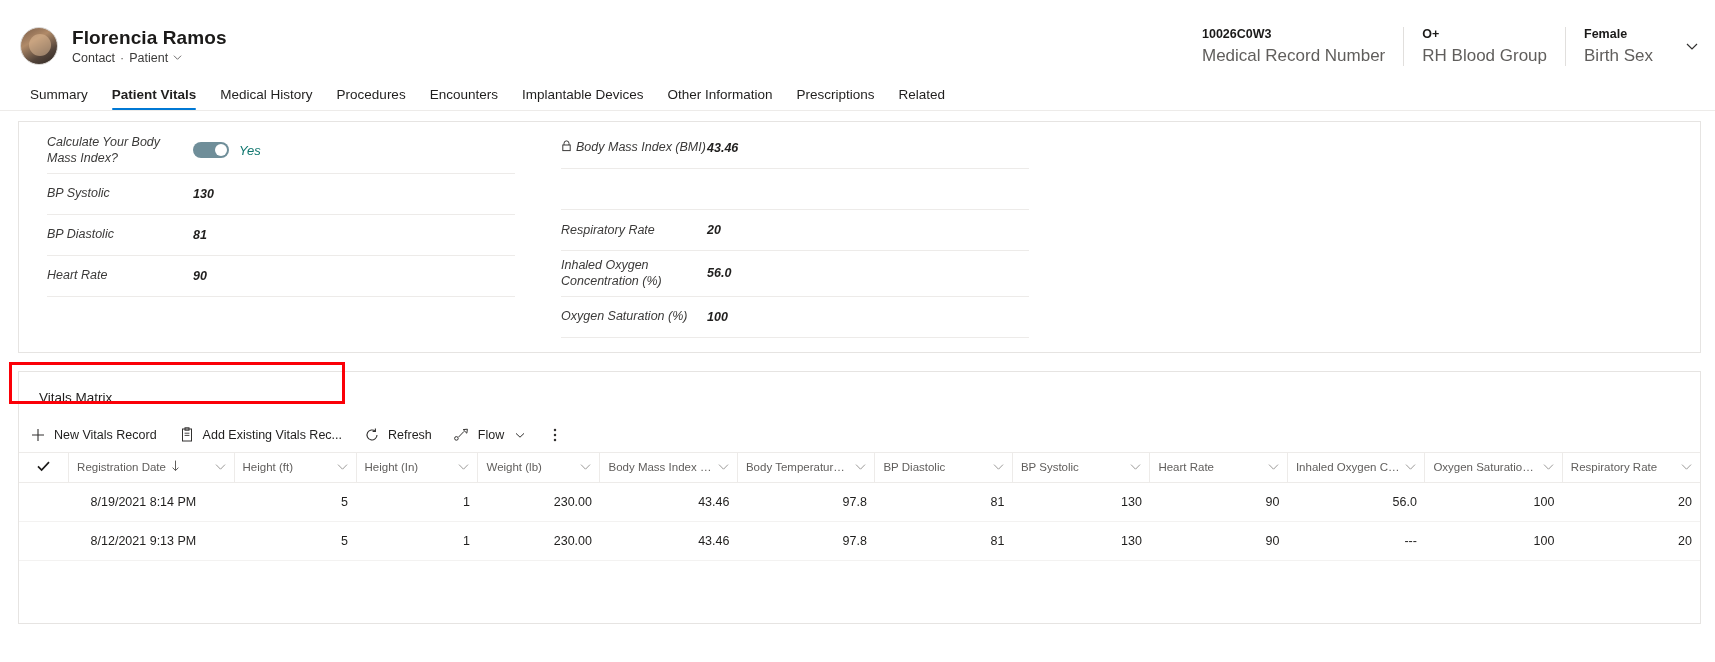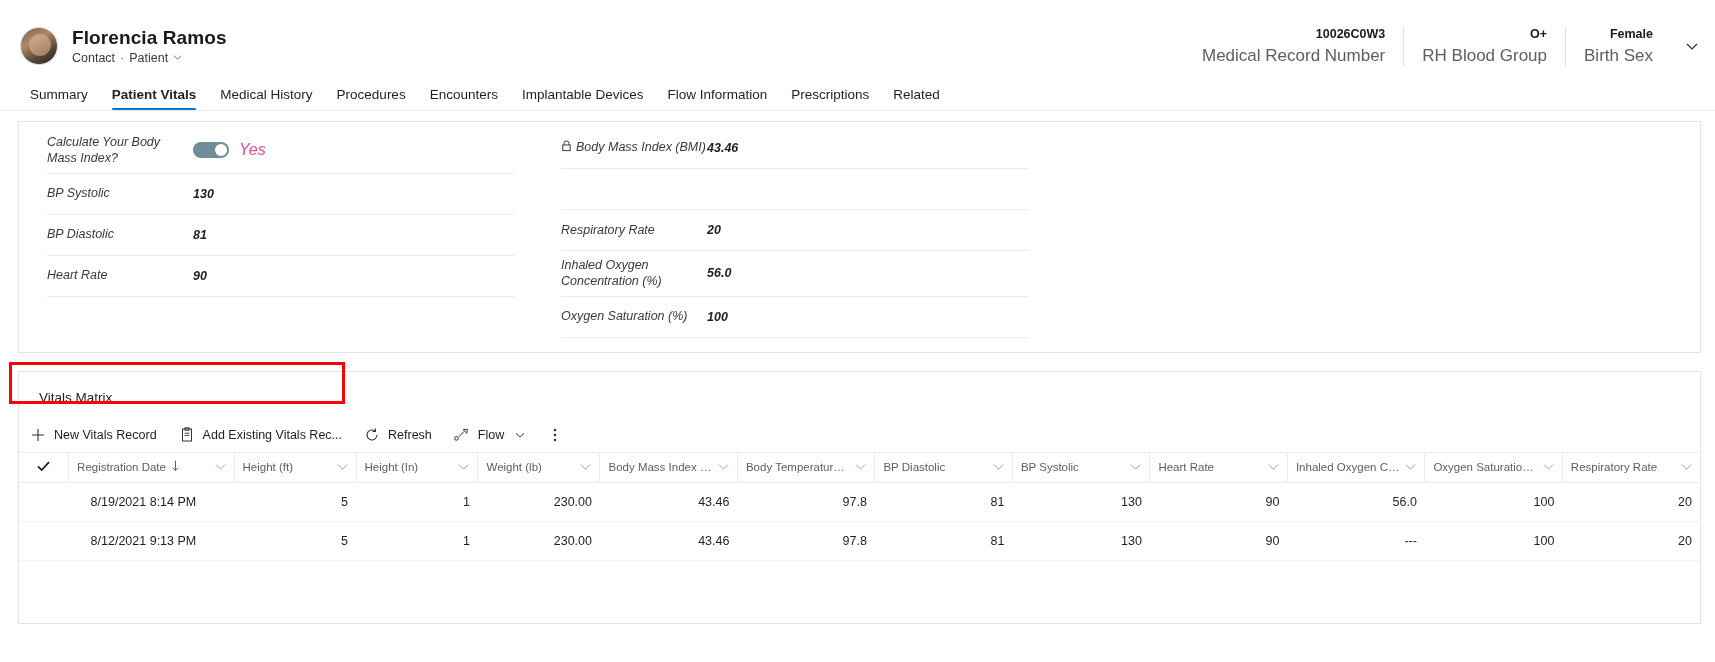--- a/index.html
+++ b/index.html
@@ -43,21 +43,20 @@
   .chev svg { display:block; }
 
   .hdr-right {
     position: absolute; right: 12px; top: 10px;
     display: flex; align-items: center;
   }
   .fact {
     padding: 0 18px; min-width: 60px;
     border-left: 1px solid #e1dfdd;
     line-height: 1.25;
-    text-align: right;
   }
   .fact:first-child { border-left: none; }
   .fact-v { font-size: 12.5px; font-weight: 700; color:#1b1a19; white-space: nowrap; }
   .fact-l { font-size: 17px; color:#605e5c; white-space: nowrap; margin-top:2px; }
   .hdr-expand {
     margin-left: 10px; width: 22px; height: 22px;
     display:flex; align-items:center; justify-content:center; cursor:pointer;
   }
 
   
@@ -107,21 +106,21 @@
   }
   .toggle-wrap { display:flex; align-items:center; gap:10px; }
   .toggle {
     width: 36px; height: 16px; border-radius: 9px;
     background: #6f8e99; position: relative; cursor:pointer; flex:none;
   }
   .toggle .knob {
     position:absolute; right:2px; top:2px; width:12px; height:12px;
     border-radius:50%; background:#fff;
   }
-  .toggle-label { font-size: 16px; color:#ec4899; }
+  .toggle-label { font-size: 13px; color:#0f766e; }
 
   
   .grid-card {
     margin: 18px 14px 0 18px;
     border: 1px solid #e6e4e2;
     background:#fff;
     height: 253px;
     position: relative;
   }
   .grid-title {
@@ -225,21 +224,21 @@
     </div>
   </div>
 
   <div class="tabs">
     <div class="tab">Summary</div>
     <div class="tab active">Patient Vitals</div>
     <div class="tab">Medical History</div>
     <div class="tab">Procedures</div>
     <div class="tab">Encounters</div>
     <div class="tab">Implantable Devices</div>
-    <div class="tab">Flow Information</div>
+    <div class="tab">Other Information</div>
     <div class="tab">Prescriptions</div>
     <div class="tab">Related</div>
   </div>
 
   <div class="card">
     <div class="form-grid">
 
       <div class="col left">
         <div class="frow">
           <div class="flabel">Calculate Your Body Mass Index?</div>

